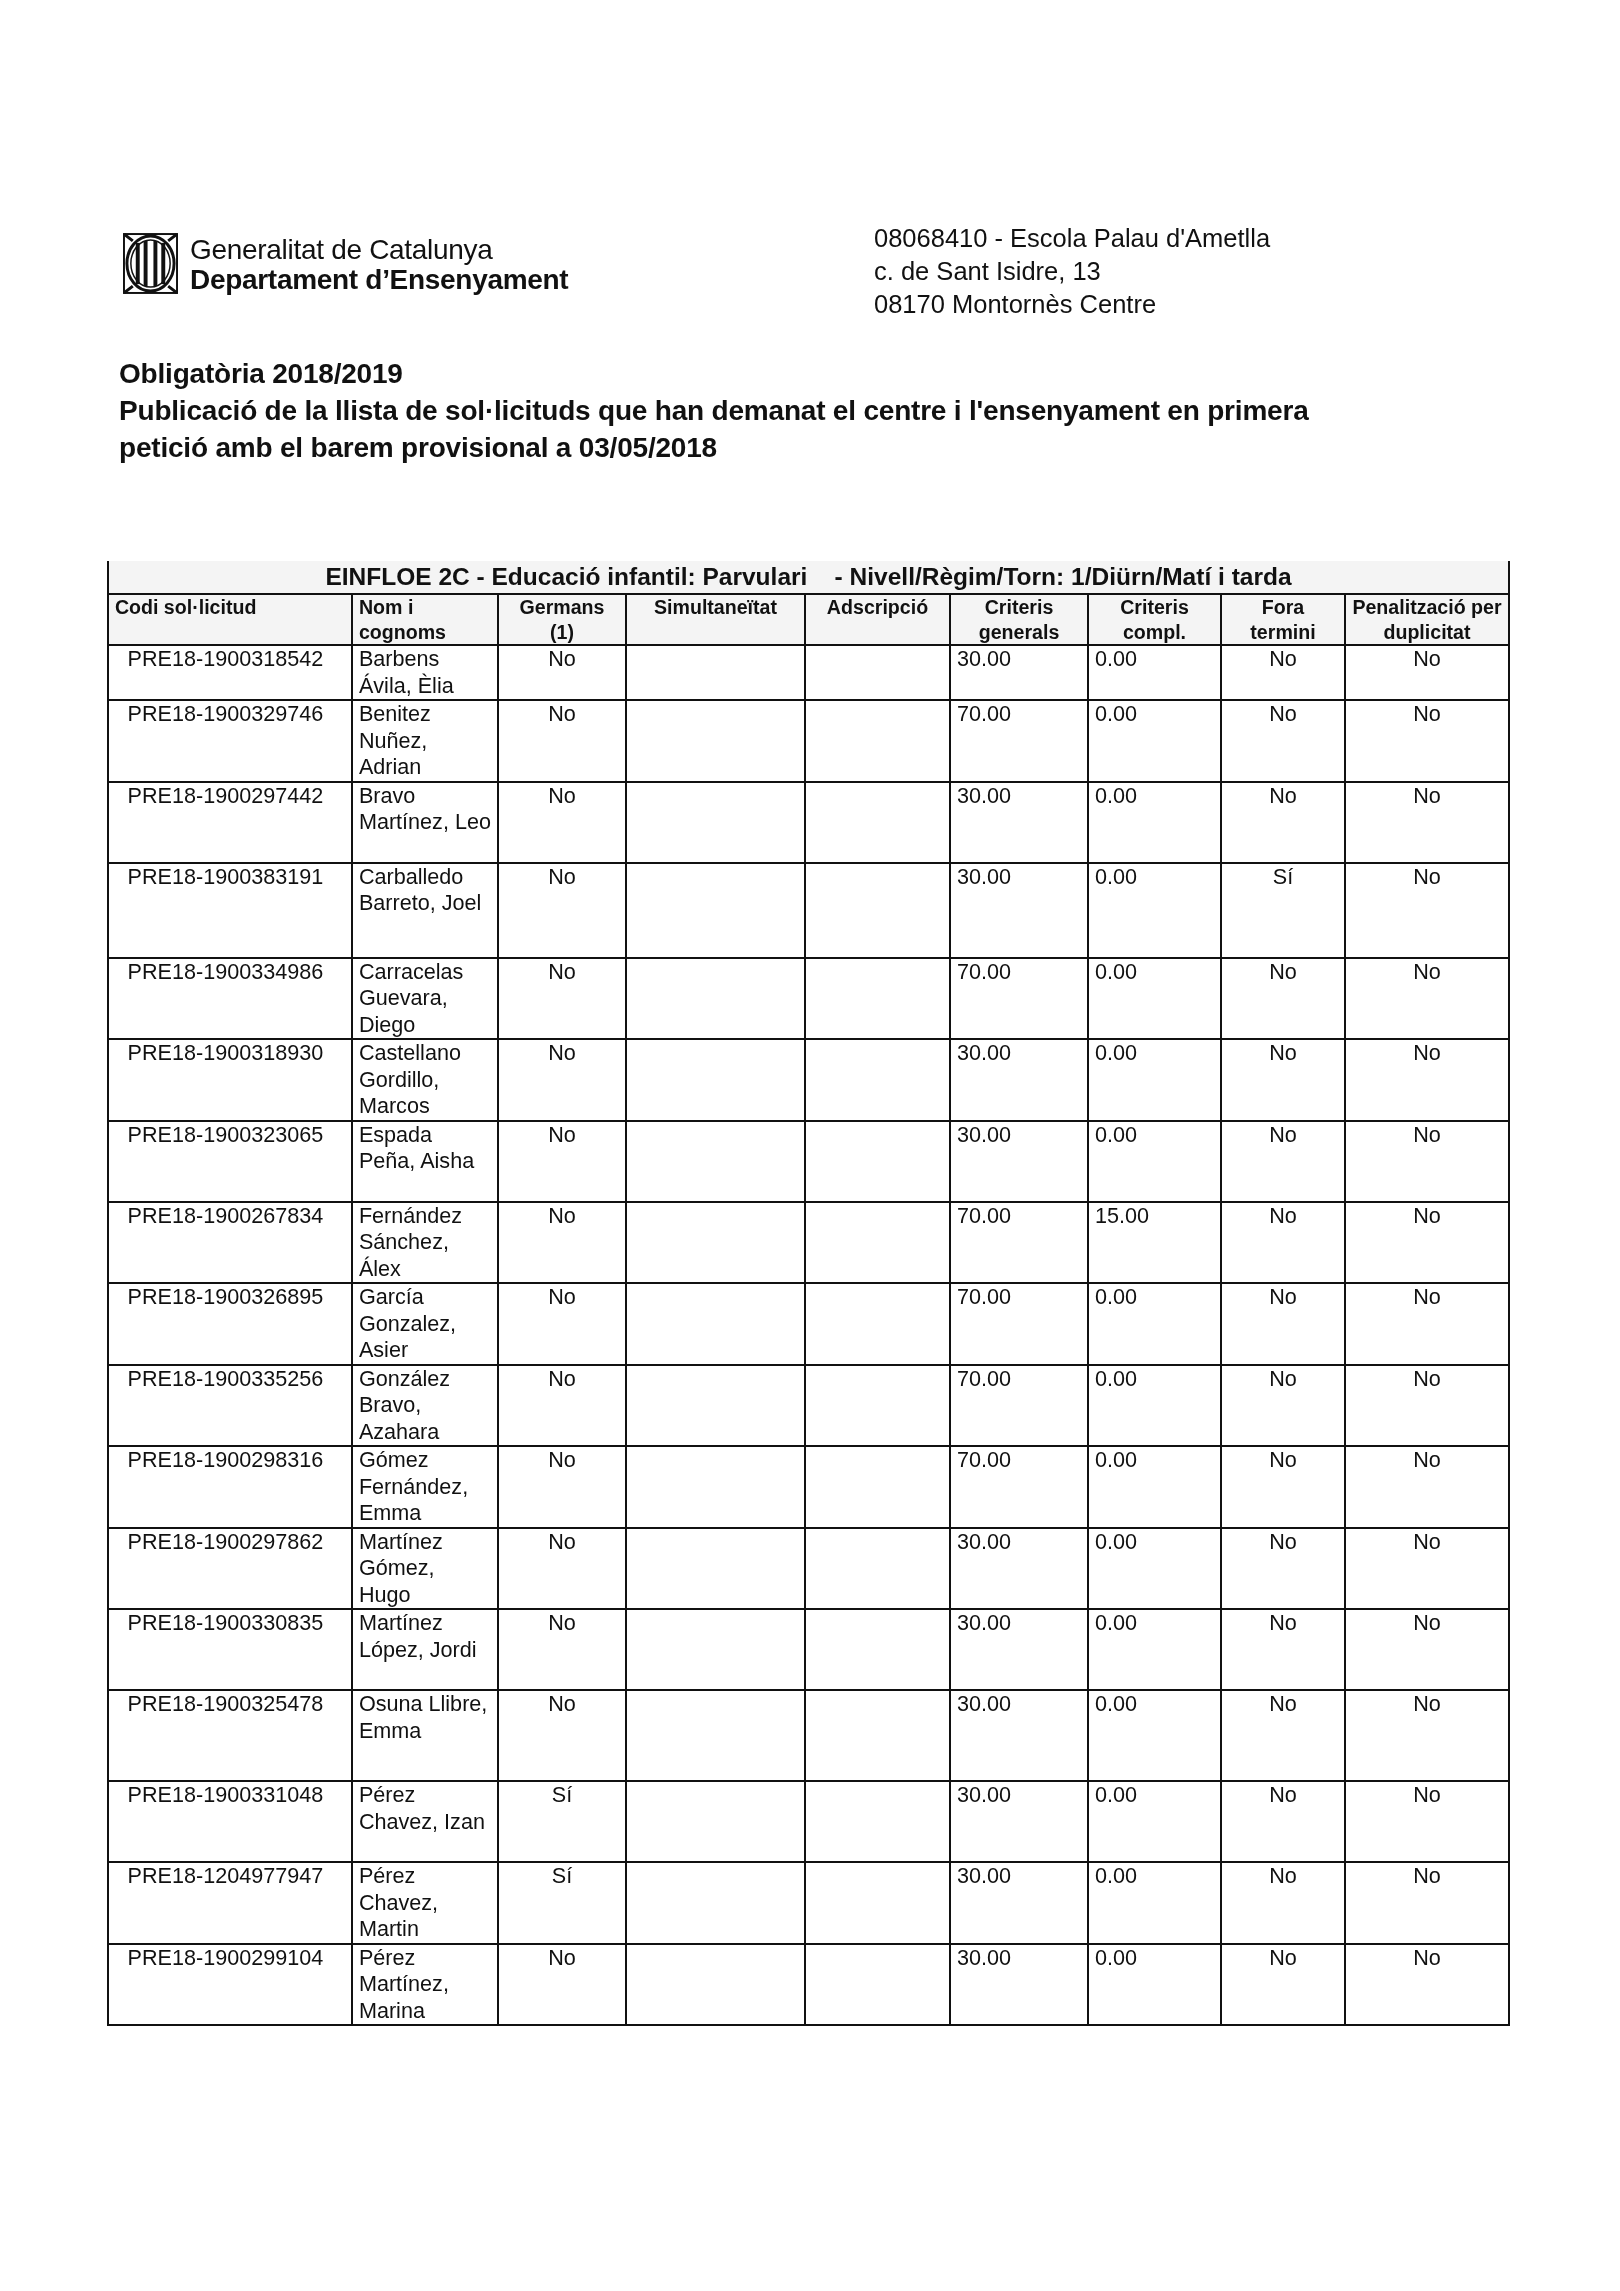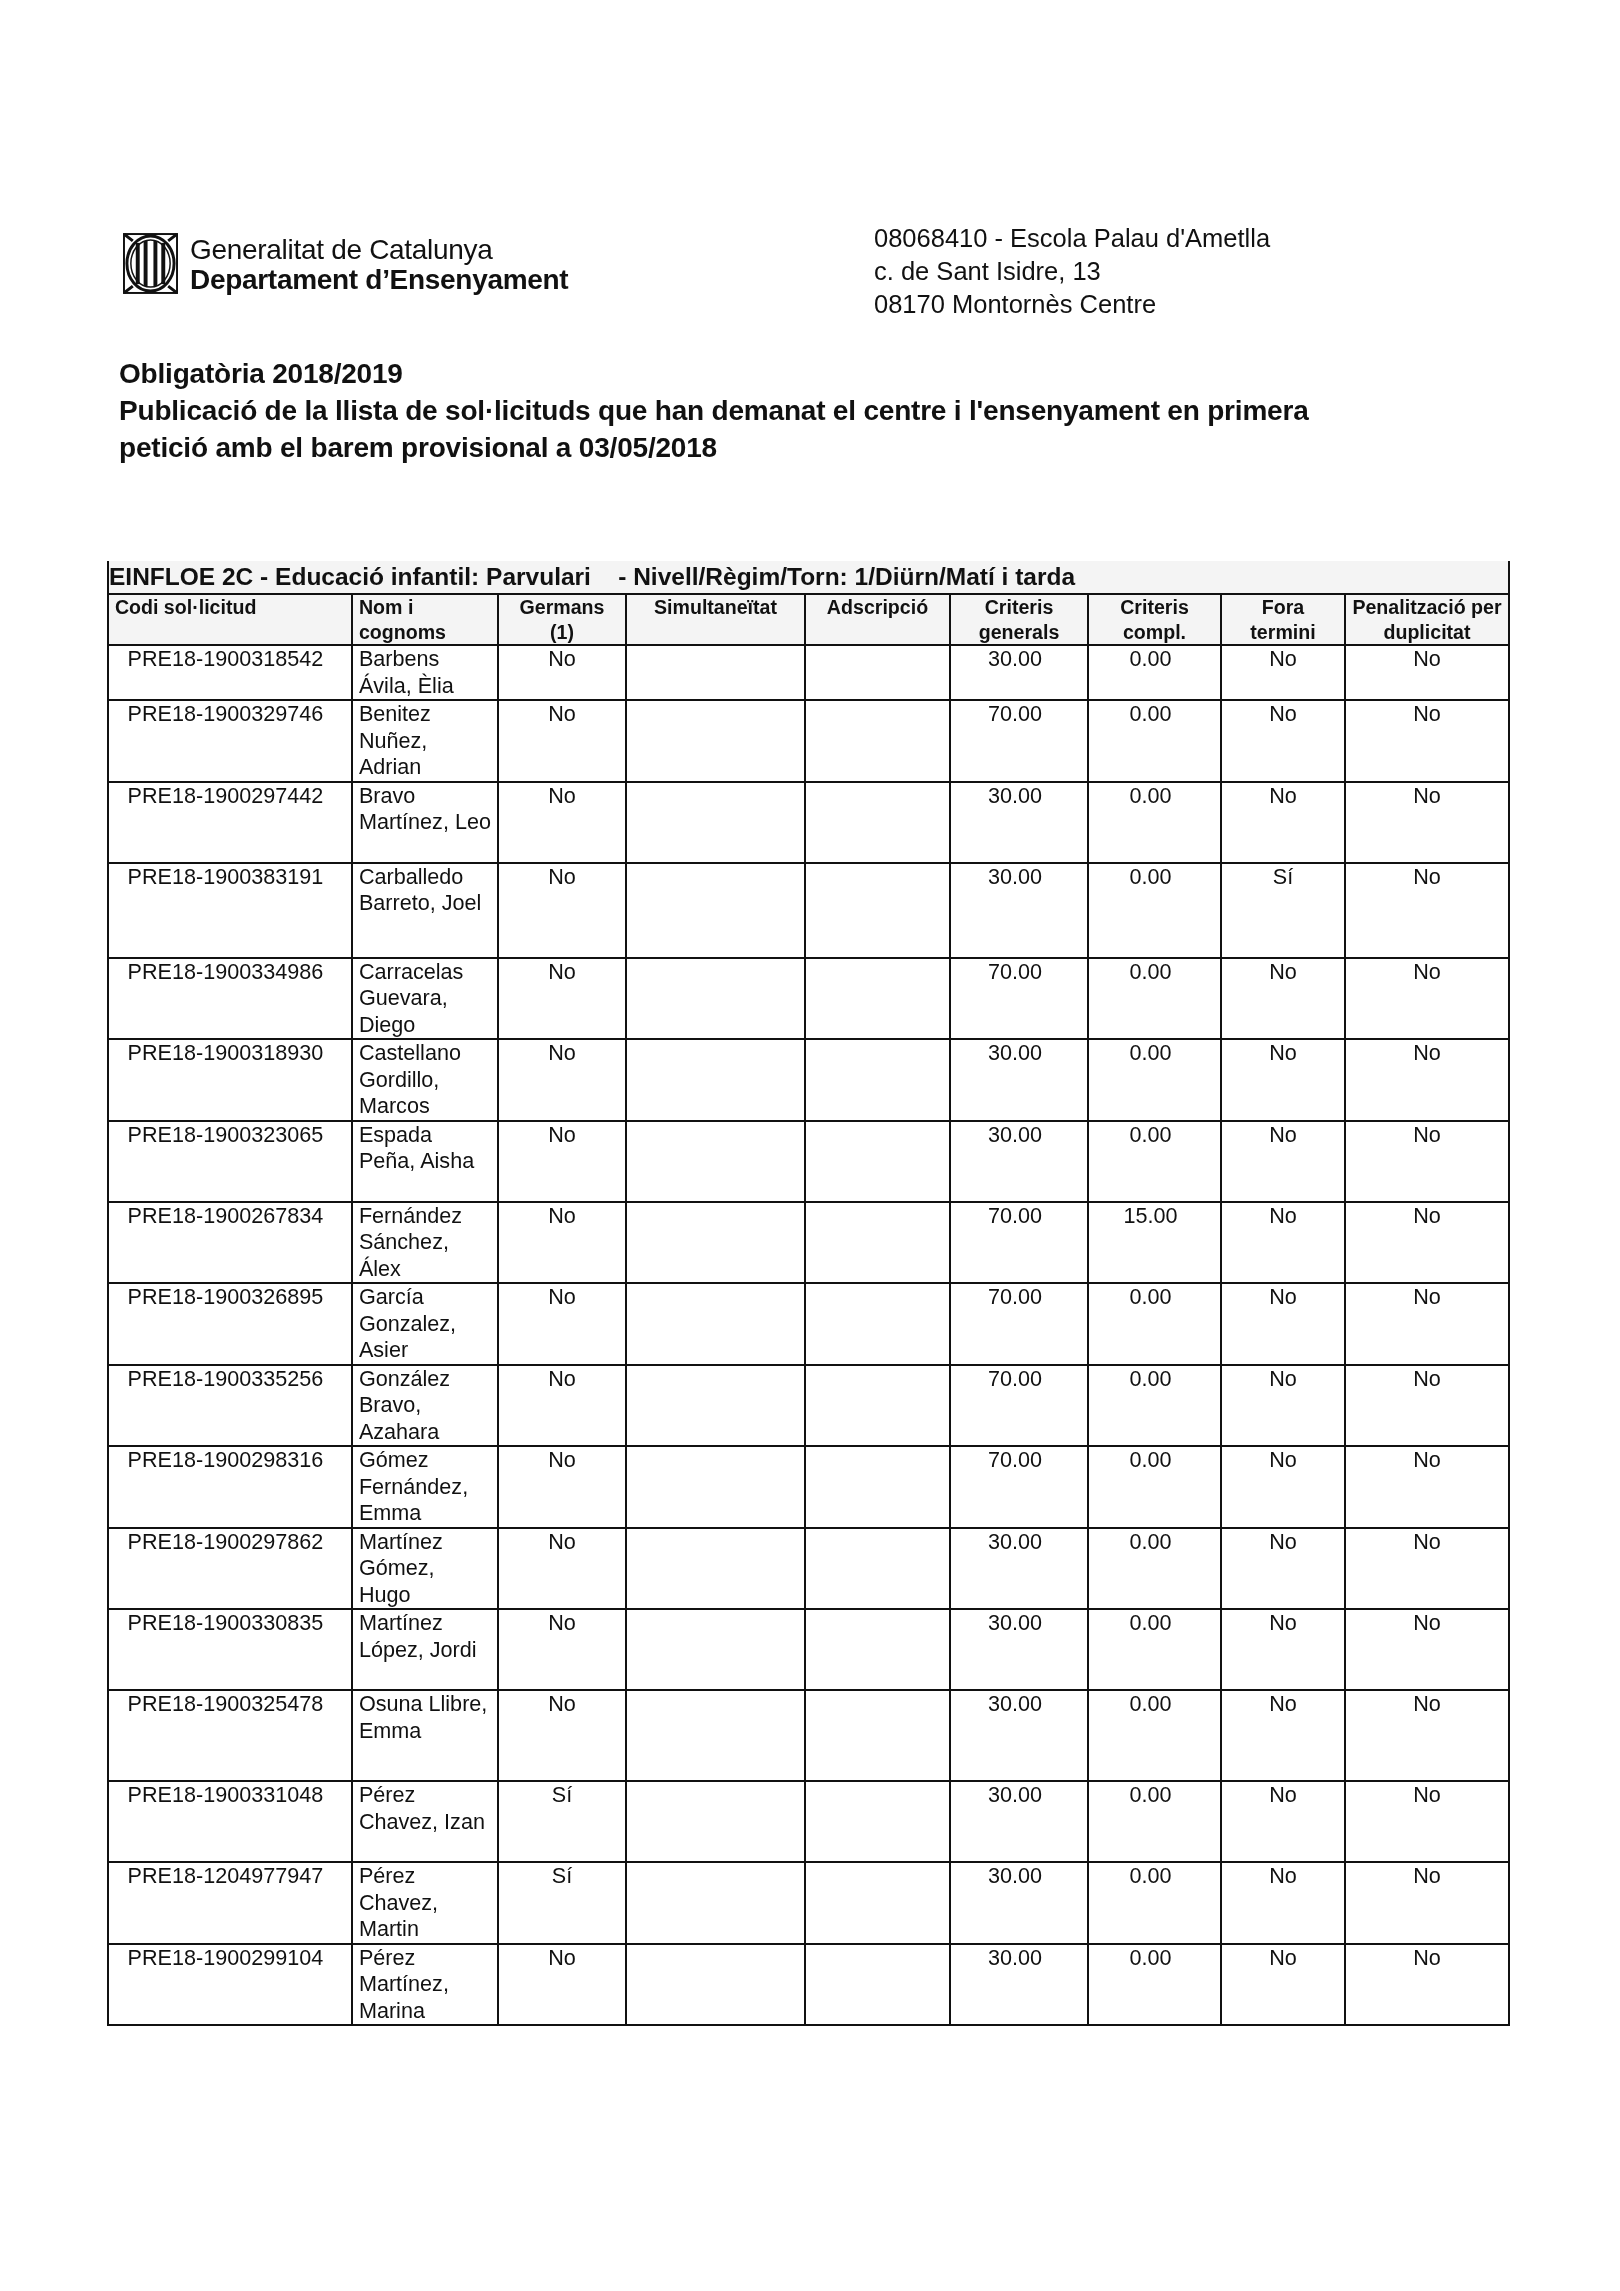--- a/index.html
+++ b/index.html
@@ -5,27 +5,27 @@
   html, body { margin:0; padding:0; }
   body { width:1620px; height:2292px; background:#ffffff; position:relative; font-family:"Liberation Sans", sans-serif; color:#111; overflow:hidden; }
   .abs { position:absolute; }
   .logo { left:123px; top:233px; width:55px; height:61px; }
   .org { left:190px; top:235px; line-height:30px; }
   .org .l1 { font-size:28px; font-weight:normal; letter-spacing:-0.3px; }
   .org .l2 { font-size:28px; font-weight:bold; letter-spacing:-0.3px; }
   .school { left:874px; top:222px; font-size:25.5px; line-height:33px; }
   .titles { left:119px; top:355px; font-weight:bold; font-size:28px; line-height:37px; letter-spacing:-0.2px; }
   .tbl { position:absolute; left:107px; top:561px; width:1403px; }
-  .tbl-title { position:absolute; left:0; top:0; width:1403px; height:32px; border-left:2.9px solid #111; border-right:2.9px solid #111; box-sizing:border-box; background:#f4f4f4; font-weight:bold; font-size:24.5px; line-height:32px; }
+  .tbl-title { position:absolute; left:0; top:0; width:1403px; height:32px; border-left:2.9px solid #111; border-right:2.9px solid #111; box-sizing:border-box; background:#f4f4f4; font-weight:bold; font-size:24.5px; line-height:32px; text-align:center; }
   .tbl-title span { display:inline-block; }
   table { position:absolute; left:0; top:32px; border-collapse:collapse; table-layout:fixed; width:1403px; }
   th, td { border:2px solid #111; vertical-align:top; padding:0 5.9px; font-size:21.6px; line-height:26.5px; }
   th { font-weight:bold; font-size:19.6px; line-height:24.5px; background:#f4f4f4; height:49px; border-bottom:2.9px solid #111; }
   td.c { text-align:center; }
-  td.r { text-align:center; padding-right:13.7px; }
+  td.r { text-align:left; padding-right:13.7px; }
   th.l, td.l { text-align:left; }
   th.c { text-align:center; }
   td.code { padding-left:18.6px; }
   table tr td:first-child, table tr th:first-child { border-left:2.9px solid #111; }
   table tr td:last-child, table tr th:last-child { border-right:2.9px solid #111; }
   tr.last td { border-bottom:2.9px solid #111; }
 </style>
 </head>
 <body>
 

